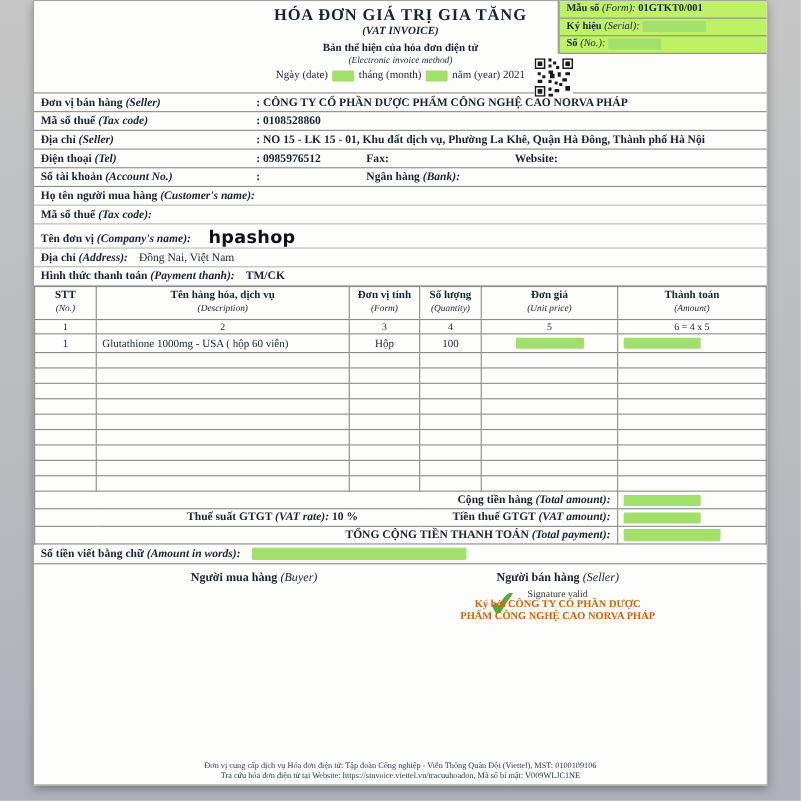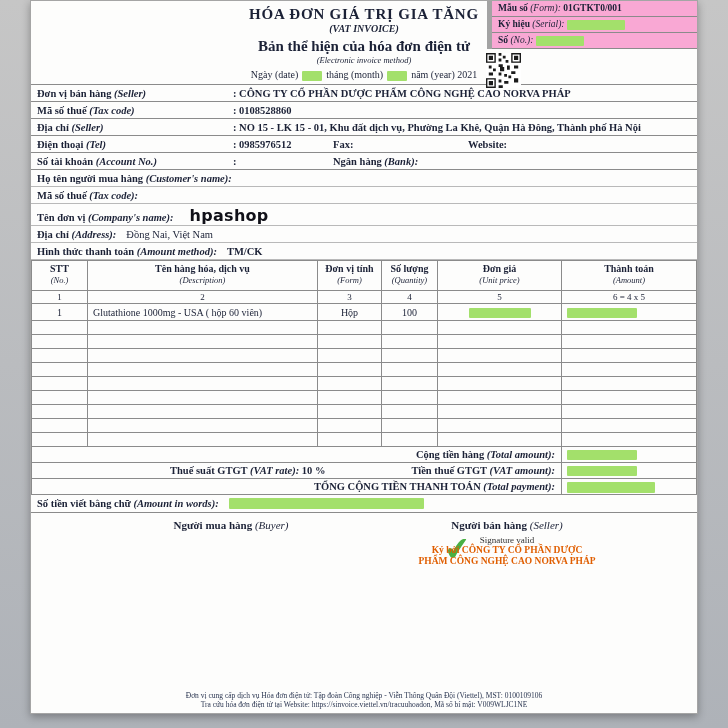--- a/index.html
+++ b/index.html
@@ -22,27 +22,27 @@
   i { font-style: italic; }
   .redact {
     display: inline-block; height: 10px; background: #a3e06b;
     vertical-align: middle; border-radius: 1px;
   }
   
   .header { position: relative; height: 84px; border-bottom: 1px solid #8b8b8b; }
   .header-center { position: absolute; inset: 0; text-align: center; padding-top: 5px; }
   .title { font-size: 15px; font-weight: bold; letter-spacing: .8px; }
   .subtitle { font-size: 10px; font-weight: bold; font-style: italic; }
-  .display-vi { font-size: 15px; font-weight: bold; margin-top: 4px; }
+  .display-vi { font-size: 10px; font-weight: bold; margin-top: 4px; }
   .display-en { font-size: 8.5px; font-style: italic; }
   .date-line { font-size: 10px; margin-top: 4px; }
   .date-line .redact { margin: 0 4px; }
   .header-right {
-    position: absolute; right: 0; top: 0; width: 210px;
-    border-left: 5px solid #a3a3a3; font-size: 9.5px; background: #f9a8d4;
+    position: absolute; right: 0; top: 0; width: 190px;
+    border-left: 2px solid #a3a3a3; font-size: 9.5px; background: #bef264;
   }
   .hr-row { height: 16px; line-height: 15px; border-bottom: 1px solid #8b8b8b; padding-left: 6px; white-space: nowrap; }
   .qr { position: absolute; left: 455px; top: 52px; width: 35px; height: 35px; background: #fff; z-index: 5; }
   
   .sec-row { display: flex; border-bottom: 1px solid #8b8b8b; font-size: 10.5px; line-height: 13px; padding: 2px 6px 1px; min-height: 17px; }
   .lbl { width: 196px; flex: none; font-weight: bold; }
   .val { font-weight: bold; max-width: 430px; }
   .telcol { width: 100px; flex: none; font-weight: bold; }
   .faxcol { width: 135px; flex: none; font-weight: bold; }
   .webcol { flex: 1; font-weight: bold; }
@@ -151,21 +151,21 @@
     </div>
     <div class="buy-row" style="min-height:22px">
       <span class="blbl"><span>Tên đơn vị</span> <i>(Company's name):</i></span>
       <span class="hand">hpashop</span>
     </div>
     <div class="buy-row">
       <span class="blbl"><span>Địa chỉ</span> <i>(Address):</i></span>
       <span style="margin-left:10px">Đồng Nai, Việt Nam</span>
     </div>
     <div class="buy-row">
-      <span class="blbl"><span>Hình thức thanh toán</span> <i>(Amount method):</i></span>
+      <span class="blbl"><span>Hình thức thanh toán</span> <i>(Payment thanh):</i></span>
       <span class="b" style="margin-left:10px">TM/CK</span>
     </div>
   </div>
 
   <table class="items">
     <colgroup>
       <col style="width:56px">
         <col style="width:230px">
         <col style="width:64px">
       <col style="width:56px">

